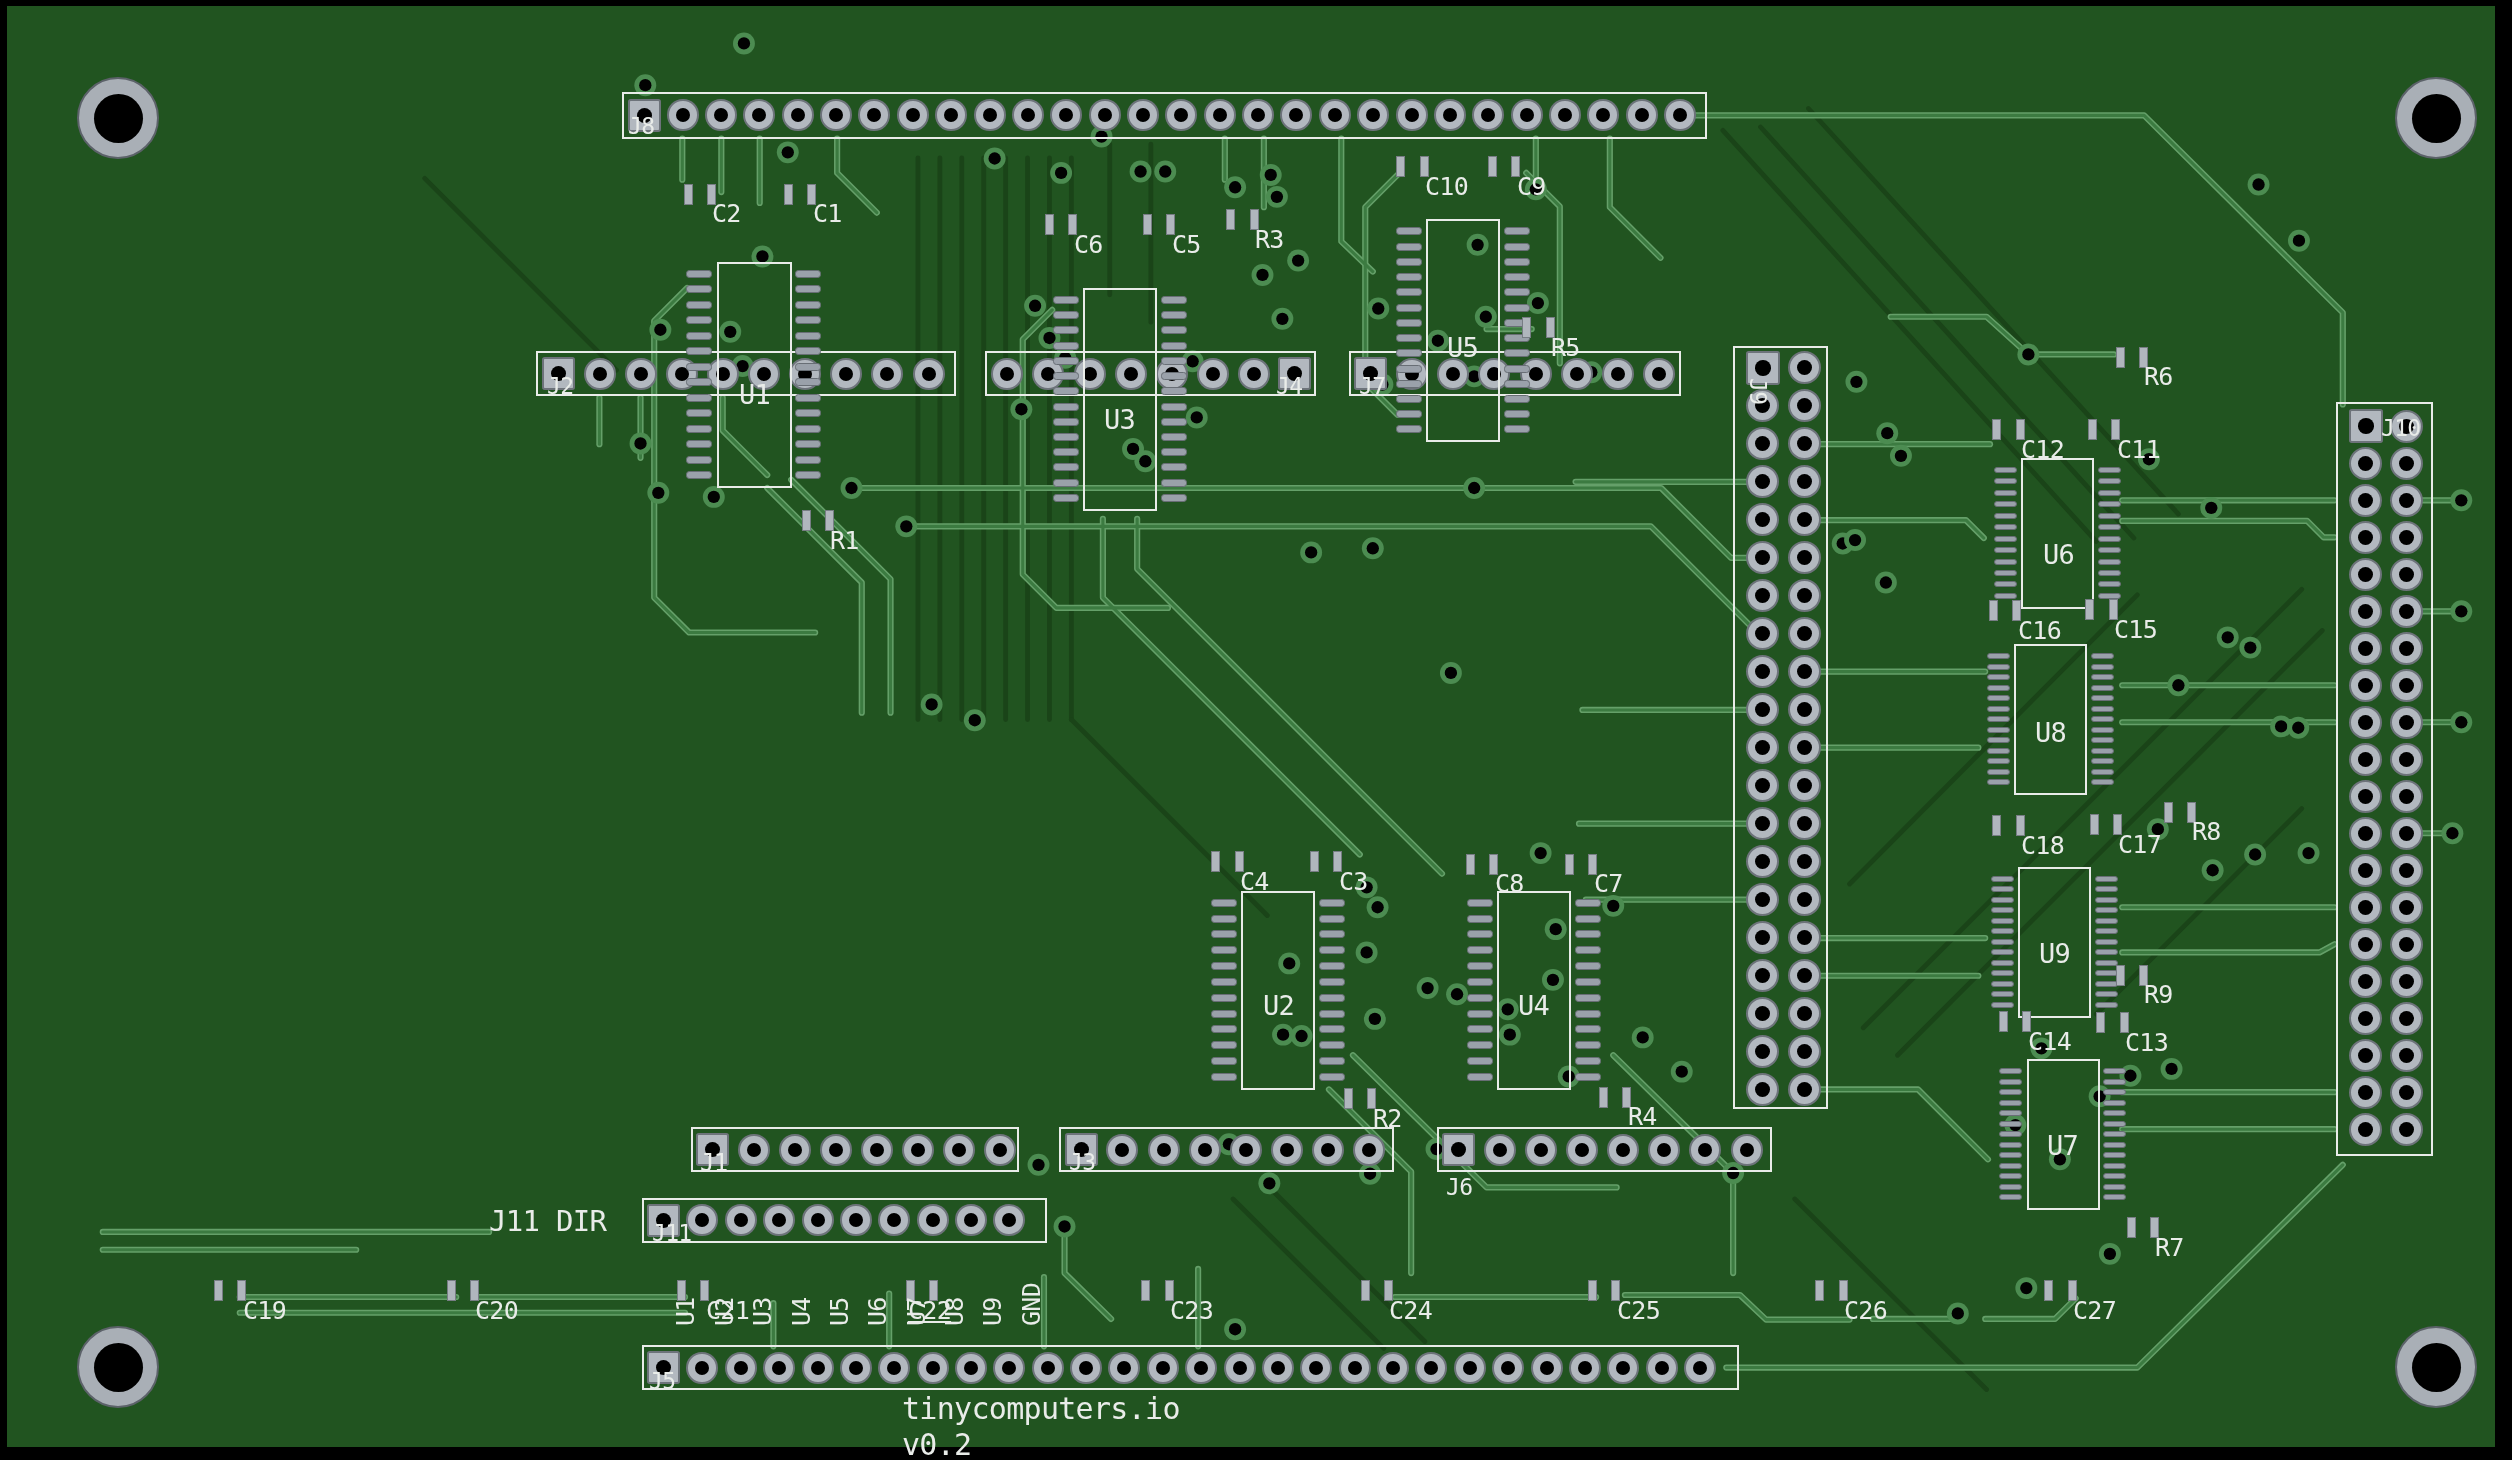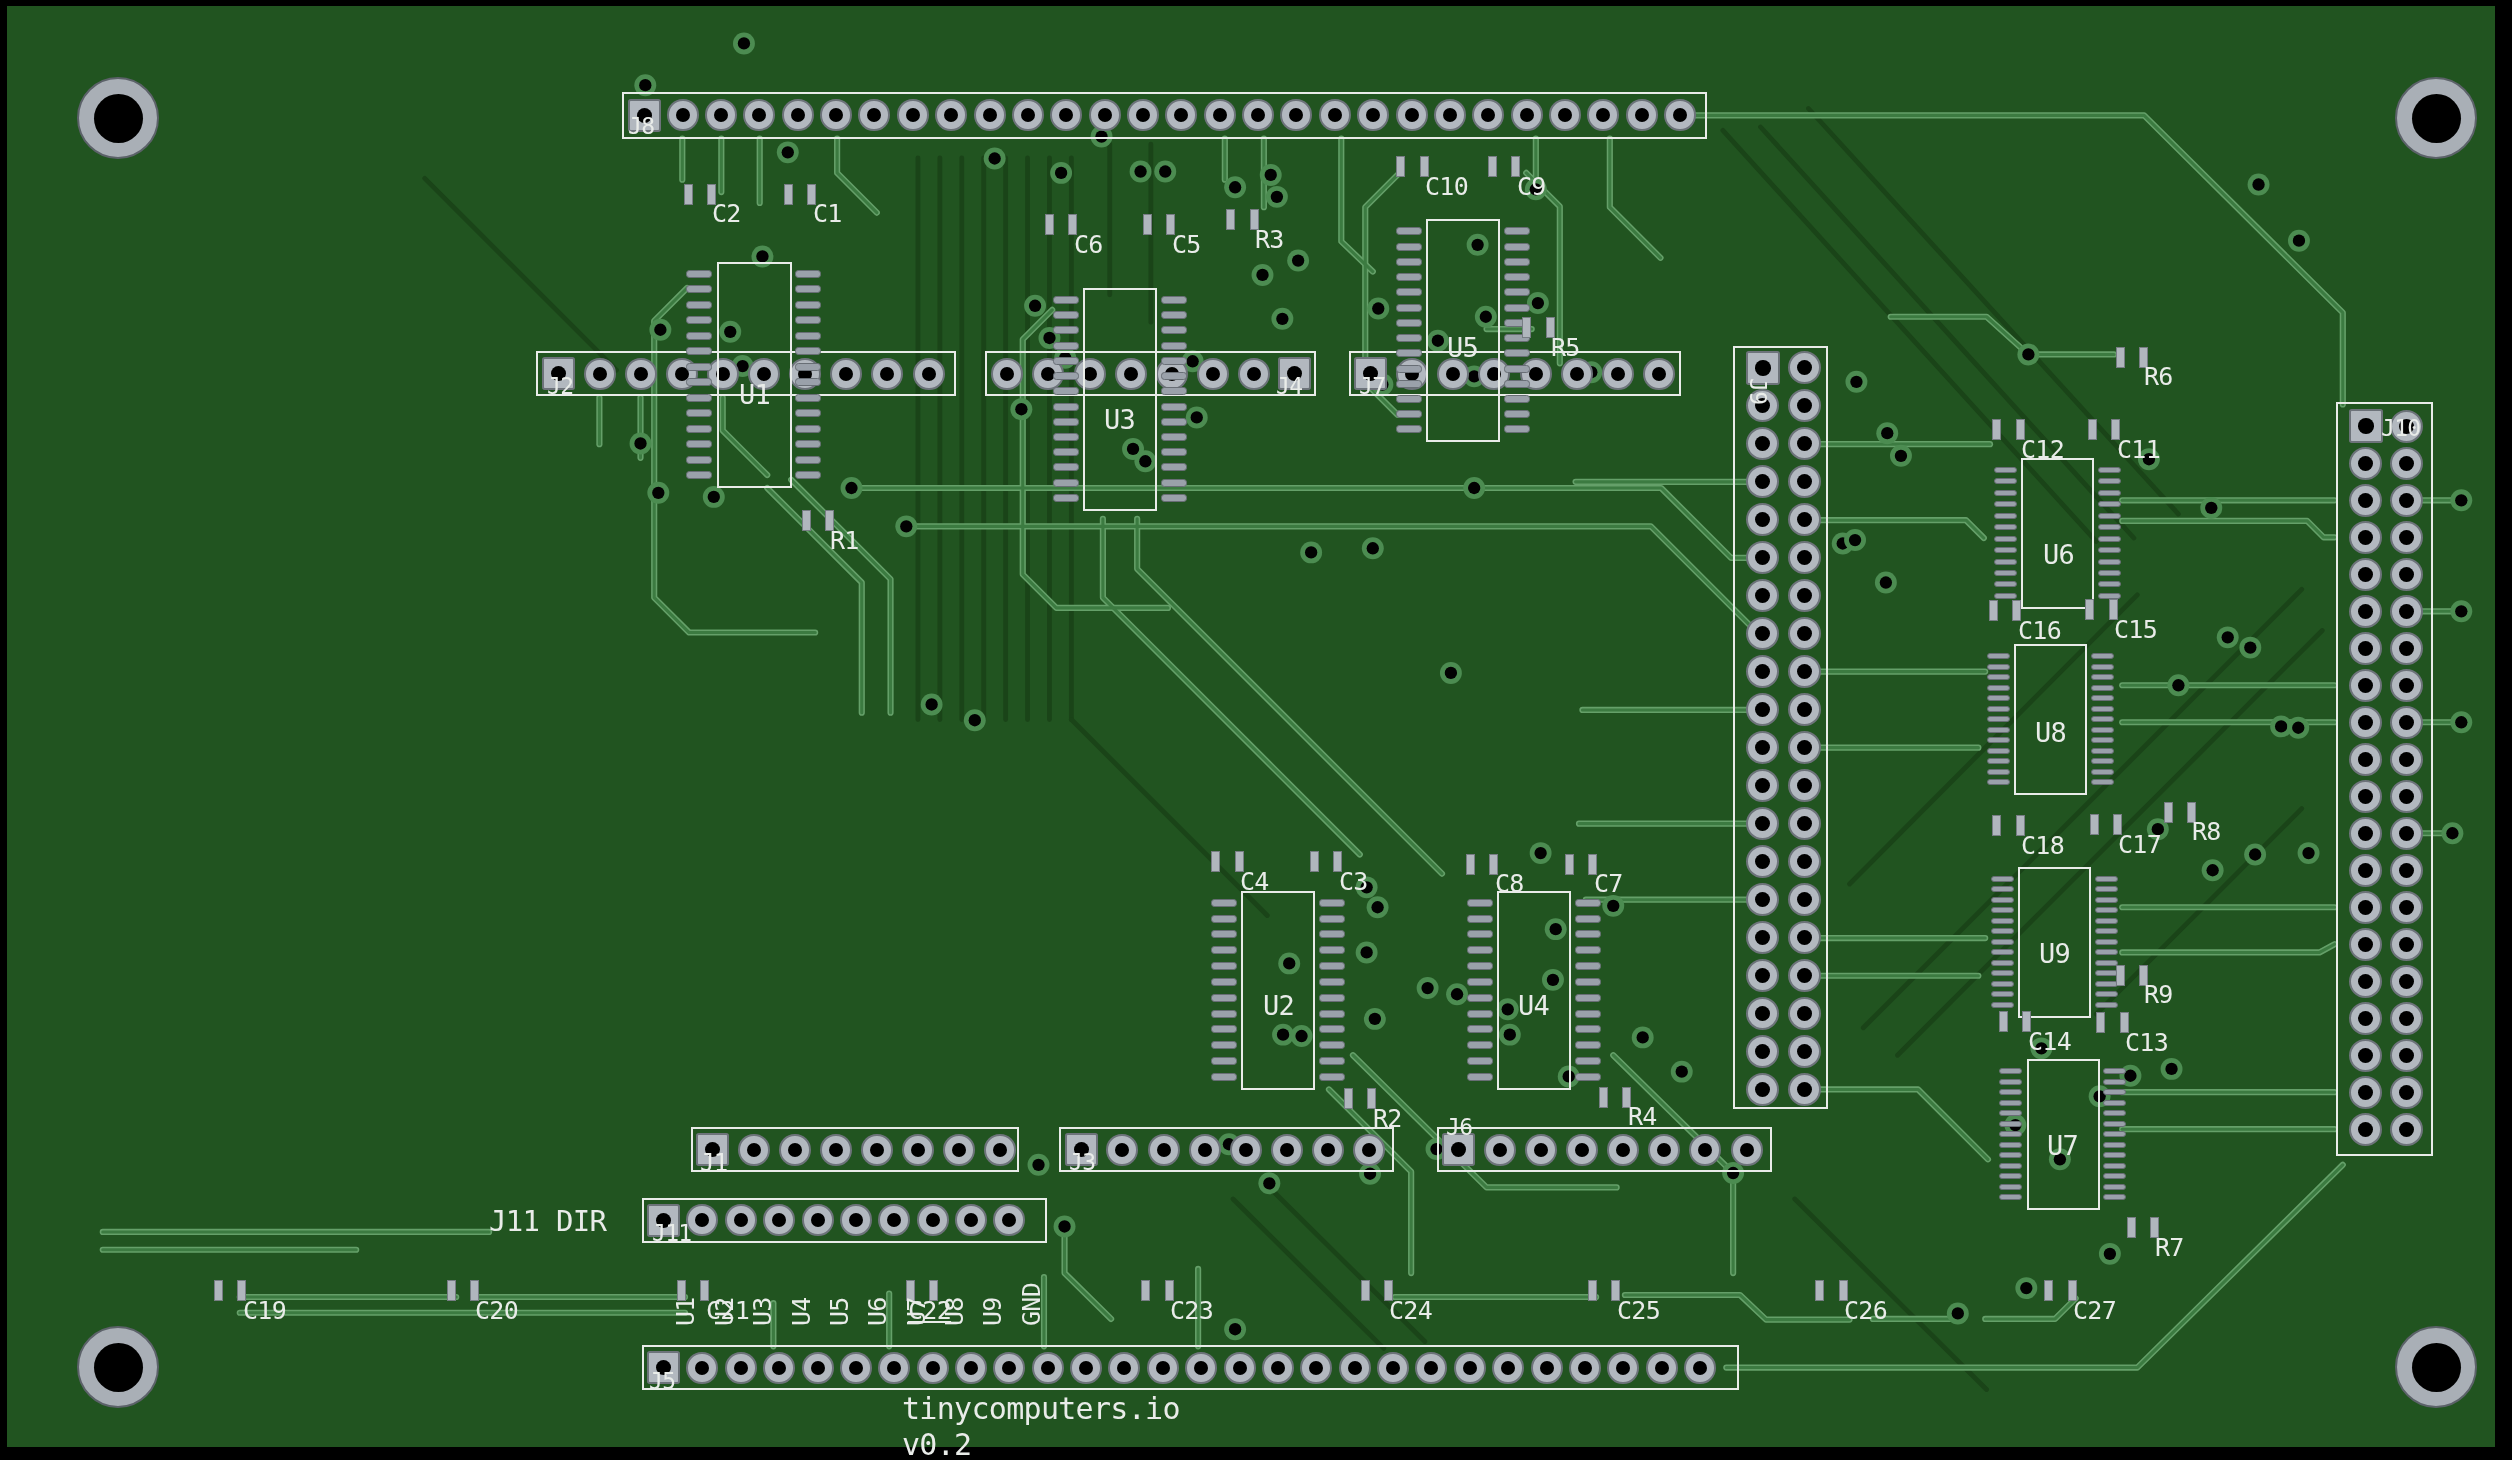--- a/index.html
+++ b/index.html
@@ -651,21 +651,21 @@
       </div>
       <div class="pad" style="left: 1648px; top: 1134px; width: 31.5px; height: 31.5px;">
         <div class="hole"></div>
       </div>
       <div class="pad" style="left: 1689px; top: 1134px; width: 31.5px; height: 31.5px;">
         <div class="hole"></div>
       </div>
       <div class="pad" style="left: 1731px; top: 1134px; width: 31.5px; height: 31.5px;">
         <div class="hole"></div>
       </div>
-      <span class="silk-text" style="left: 1446px; top: 1116px; font-size: 23px;">J6</span>
+      <span class="silk-text" style="left: 1446px; top: 1176px; font-size: 23px;">J6</span>
       <div class="silk-box" style="left: 642px; top: 1198px; width: 405px; height: 45px;"></div>
       <div class="pad sq" style="left: 647px; top: 1204px; width: 33px; height: 33px;">
         <div class="hole"></div>
       </div>
       <div class="pad" style="left: 686px; top: 1204px; width: 31.5px; height: 31.5px;">
         <div class="hole"></div>
       </div>
       <div class="pad" style="left: 725px; top: 1204px; width: 31.5px; height: 31.5px;">
         <div class="hole"></div>
       </div>

